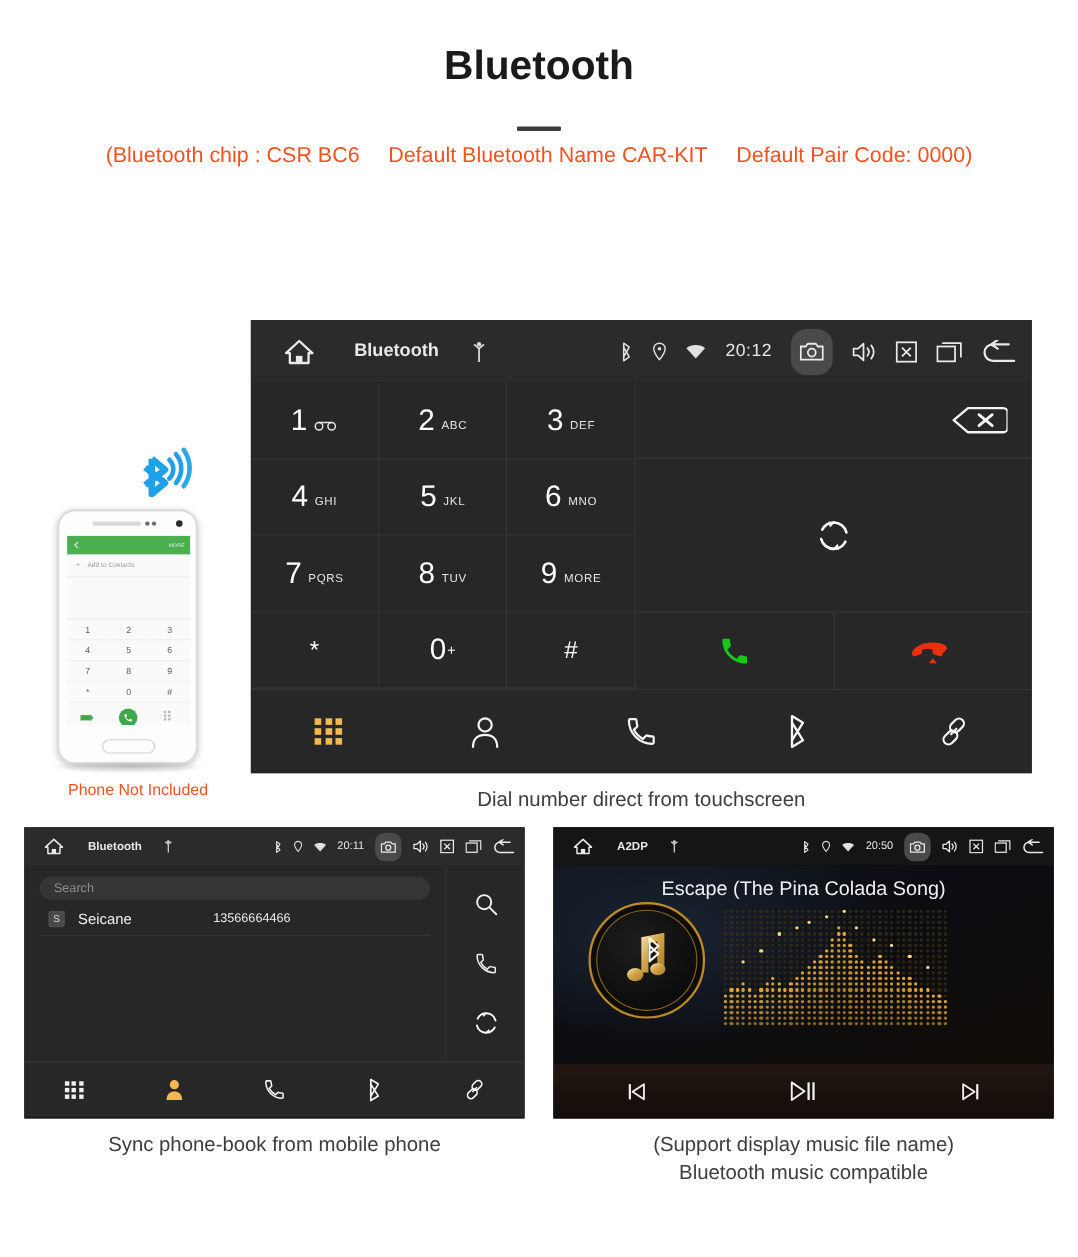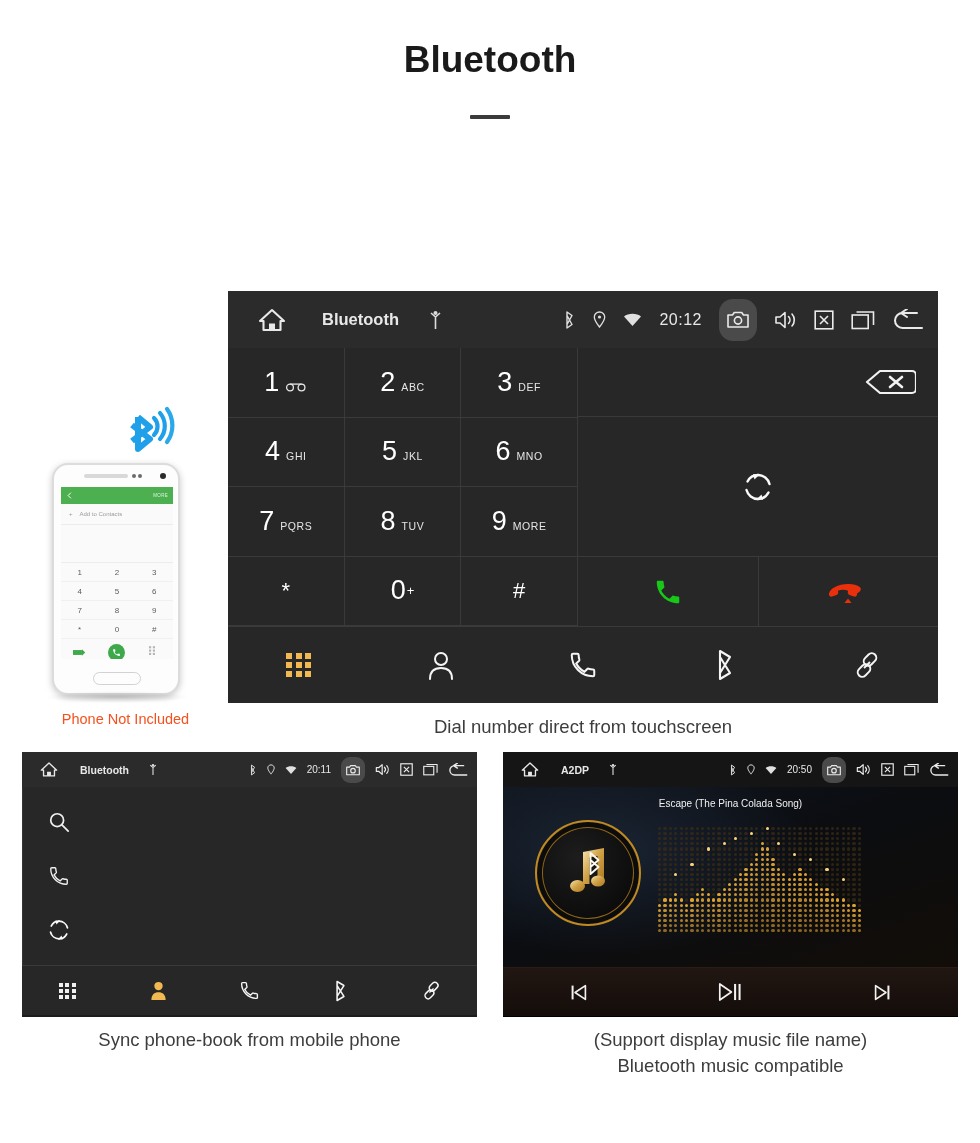--- a/index.html
+++ b/index.html
@@ -148,21 +148,21 @@
   #music .sb-cam { width: 24px; height: 26px; border-radius: 9px; }
 
   .mu-body {
     height: 180px; position: relative;
     background:
       radial-gradient(ellipse 300px 150px at 22% 35%, #1a2433 0%, rgba(8,10,14,0) 70%),
       linear-gradient(160deg, #10151d 0%, #0b0d11 45%, #120d08 100%);
   }
   .mu-title {
     position: absolute; top: 11px; left: 0; right: 0; text-align: center;
-    color: #f0f0f0; font-size: 10px;
+    color: #f0f0f0; font-size: 18px;
   }
   .mu-disc {
     position: absolute; left: 32px; top: 33px; width: 106px; height: 106px;
     border-radius: 50%;
     border: 2px solid #c08a22;
     box-shadow: inset 0 0 0 5px #0c0c0c, inset 0 0 0 6px #8d6518;
     background: radial-gradient(circle at 40% 35%, #1d1d1d 0%, #0a0a0a 75%);
     display: flex; align-items: center; justify-content: center;
   }
   .eq { position: absolute; left: 155px; top: 40px; width: 210px; height: 112px; }
@@ -231,20 +231,23 @@
   #cap-dial { left: 228px; top: 714px; width: 710px; }
   #cap-contacts { left: 22px; top: 1027px; width: 455px; }
   #cap-music { left: 503px; top: 1027px; width: 455px; }
 </style>
 </head>
 <body>
 
 <div class="header">
   <h1>Bluetooth</h1>
   <div class="rule"></div>
+  <div class="specs">
+    <span class="sp1">(Bluetooth chip : CSR BC6</span><span class="sp2">Default Bluetooth Name CAR-KIT</span><span class="sp3">Default Pair Code: 0000)</span>
+  </div>
 </div>
 
 <div id="phonewrap">
   <div class="bt-wave">
     <svg width="62" height="52" viewBox="0 0 62 52">
       <path d="M14 12 L14 44 L26 34 L8 20 M8 36 L26 22 L14 12" fill="none" stroke="#1fa0e8" stroke-width="6" stroke-linejoin="round"></path>
       <path d="M30 30 a12 12 0 0 0 0-17" fill="none" stroke="#1fa0e8" stroke-width="4.2" stroke-linecap="round"></path>
       <path d="M36 34 a20 20 0 0 0 0-26" fill="none" stroke="#1fa0e8" stroke-width="4.2" stroke-linecap="round"></path>
       <path d="M43 37 a28 28 0 0 0 0-33" fill="none" stroke="#29a8ea" stroke-width="4.2" stroke-linecap="round"></path>
     </svg>
@@ -593,20 +596,30 @@
       </span>
       <span class="sb-ic">
         <svg width="20" height="14" viewBox="0 0 32 22">
             <path d="M30 19 L10.5 19 A7.5 7.5 0 0 1 10.5 4 L25 4 M15 0 L9 4 L15 8" fill="none" stroke="#eaeaea" stroke-width="2.2" stroke-linejoin="round" stroke-linecap="round"></path>
           </svg>
       </span>
     </div>
   </div>
 
   <div class="ct-body">
+    <div class="ct-main">
+      <div class="searchbox">
+        <span>Search</span>
+      </div>
+      <div class="ct-row">
+        <span class="ct-badge">S</span>
+        <span class="ct-name">Seicane</span>
+        <span class="ct-num">13566664466</span>
+      </div>
+    </div>
     <div class="ct-rail">
       <span>
         <svg width="22" height="22" viewBox="0 0 24 24">
             <circle cx="10" cy="10" r="7" fill="none" stroke="#f0f0f0" stroke-width="1.9"></circle>
             <path d="M15.2 15.2 L22 22" stroke="#f0f0f0" stroke-width="1.9" stroke-linecap="round"></path>
           </svg>
       </span>
       <span>
         <svg width="22" height="22" viewBox="0 0 24 24">
             <path d="M6.6 10.8c1.4 2.8 3.8 5.1 6.6 6.6l2.2-2.2c.3-.3.7-.4 1-.2 1.2.4 2.4.6 3.6.6.6 0 1 .4 1 1V20c0 .6-.4 1-1 1C10.6 21 3 13.4 3 4c0-.6.4-1 1-1h3.5c.6 0 1 .4 1 1 0 1.3.2 2.5.6 3.6.1.4 0 .8-.2 1l-2.3 2.2z" fill="none" stroke="#f0f0f0" stroke-width="1.5"></path>

